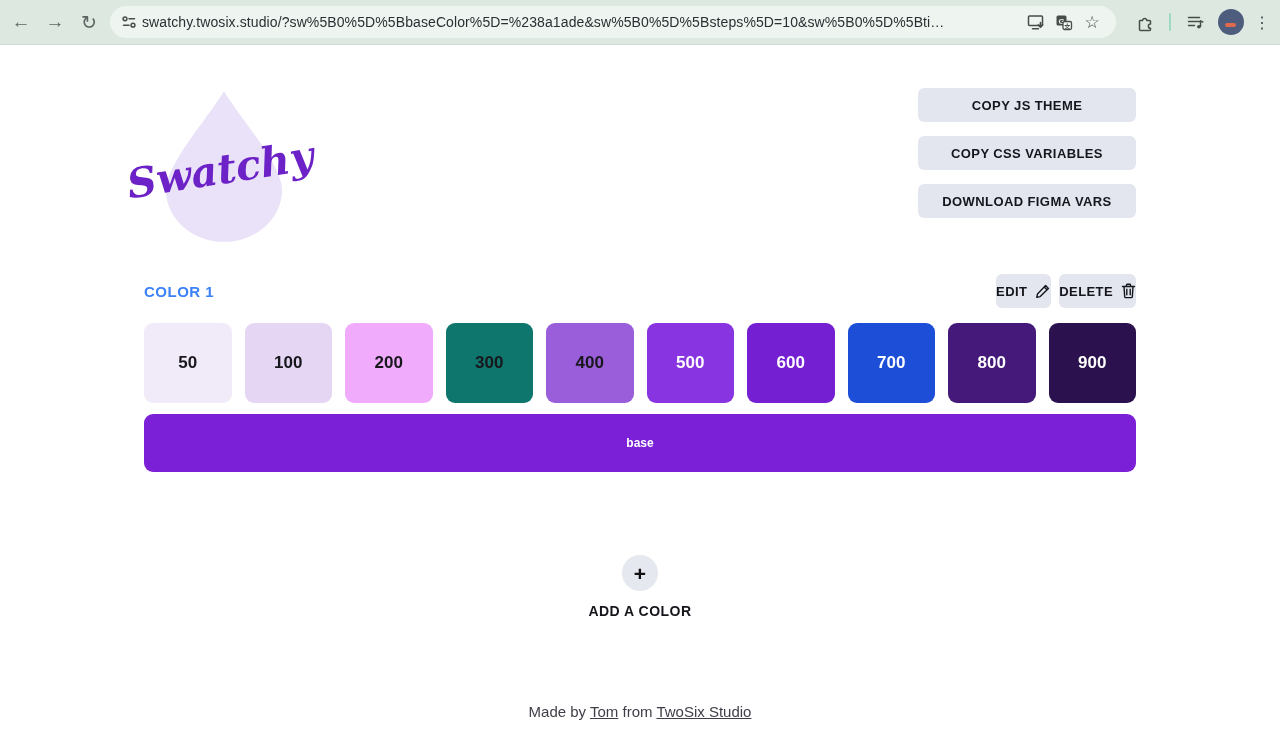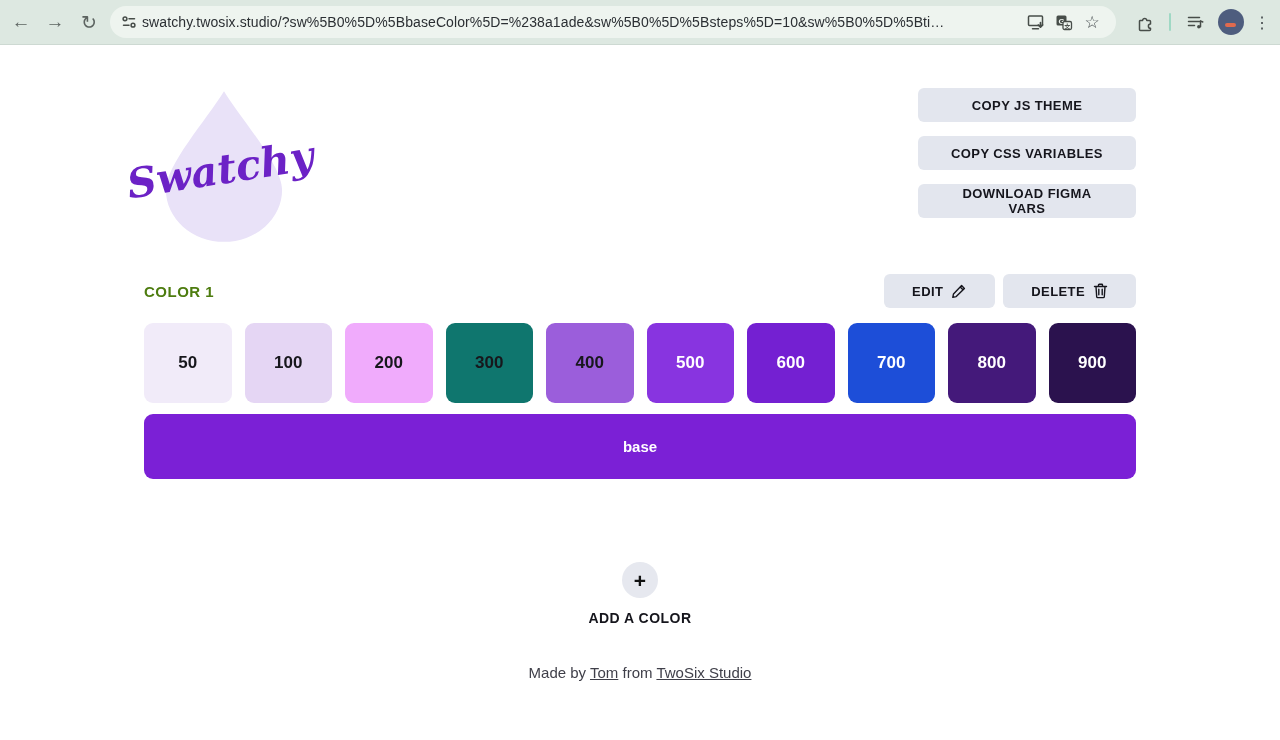--- a/index.html
+++ b/index.html
@@ -36,43 +36,43 @@
   .header-row { display:flex; justify-content:space-between; align-items:flex-start; margin-top:43px; }
   .logo { position:relative; width:160px; height:146px; }
   .logo svg { overflow:visible; }
   .logo-script {
     font-family:"DejaVu Serif", serif; font-style:italic; font-weight:bold;
   }
   .actions { display:flex; flex-direction:column; gap:14px; width:218px; }
   .btn {
     background:#e3e6ee; border:none; border-radius:6px; height:34px;
     font-family:"Liberation Sans", sans-serif; font-weight:bold; font-size:13px;
-    color:#15151c; letter-spacing:0.4px; cursor:pointer; padding:0 28px;
+    color:#15151c; letter-spacing:0.4px; cursor:pointer; padding:0 0;
     display:flex; align-items:center; justify-content:center; gap:8px;
   }
   .section-head { display:flex; justify-content:space-between; align-items:center; margin-top:40px; }
-  .section-title { font-size:15px; font-weight:bold; color:#4d7c0f; letter-spacing:0.5px; }
+  .section-title { font-size:15px; font-weight:bold; color:#3b82f6; letter-spacing:0.5px; }
   .head-actions { display:flex; gap:8px; }
   .swatch-row { display:flex; gap:13px; margin-top:15px; }
   .swatch {
     flex:1; height:80px; border-radius:9px; display:flex; align-items:center; justify-content:center;
     font-size:17px; font-weight:bold; cursor:pointer;
   }
   .base-bar {
-    height:65px; border-radius:9px; margin-top:11px; display:flex; align-items:center; justify-content:center;
-    font-size:15px; font-weight:bold; cursor:pointer;
+    height:58px; border-radius:9px; margin-top:11px; display:flex; align-items:center; justify-content:center;
+    font-size:12px; font-weight:bold; cursor:pointer;
   }
   .add-wrap { display:flex; flex-direction:column; align-items:center; margin-top:83px; }
   .add-circle {
     width:36px; height:36px; border-radius:50%; background:#e6e8ef; border:none;
     display:flex; align-items:center; justify-content:center; font-size:21px; font-weight:bold;
     color:#111; cursor:pointer; line-height:1;
   }
   .add-label { margin-top:12px; font-size:14px; font-weight:bold; color:#15151c; letter-spacing:0.5px; }
-  .footer { text-align:center; margin-top:38px; font-size:15px; color:#3f3f49; }
+  .footer { text-align:center; margin-top:84px; font-size:15px; color:#3f3f49; }
   .footer a { color:#3f3f49; text-decoration:underline; cursor:pointer; }
   .icon-stroke { stroke:#15151c; stroke-width:1.4; fill:none; stroke-linecap:round; stroke-linejoin:round; }
   .chrome-stroke { stroke:#474d49; stroke-width:1.5; fill:none; stroke-linecap:round; stroke-linejoin:round; }
 </style>
 </head>
 <body>
 
 <div class="chrome">
   <span class="nav-btn">←</span>
   <span class="nav-btn">→</span>

